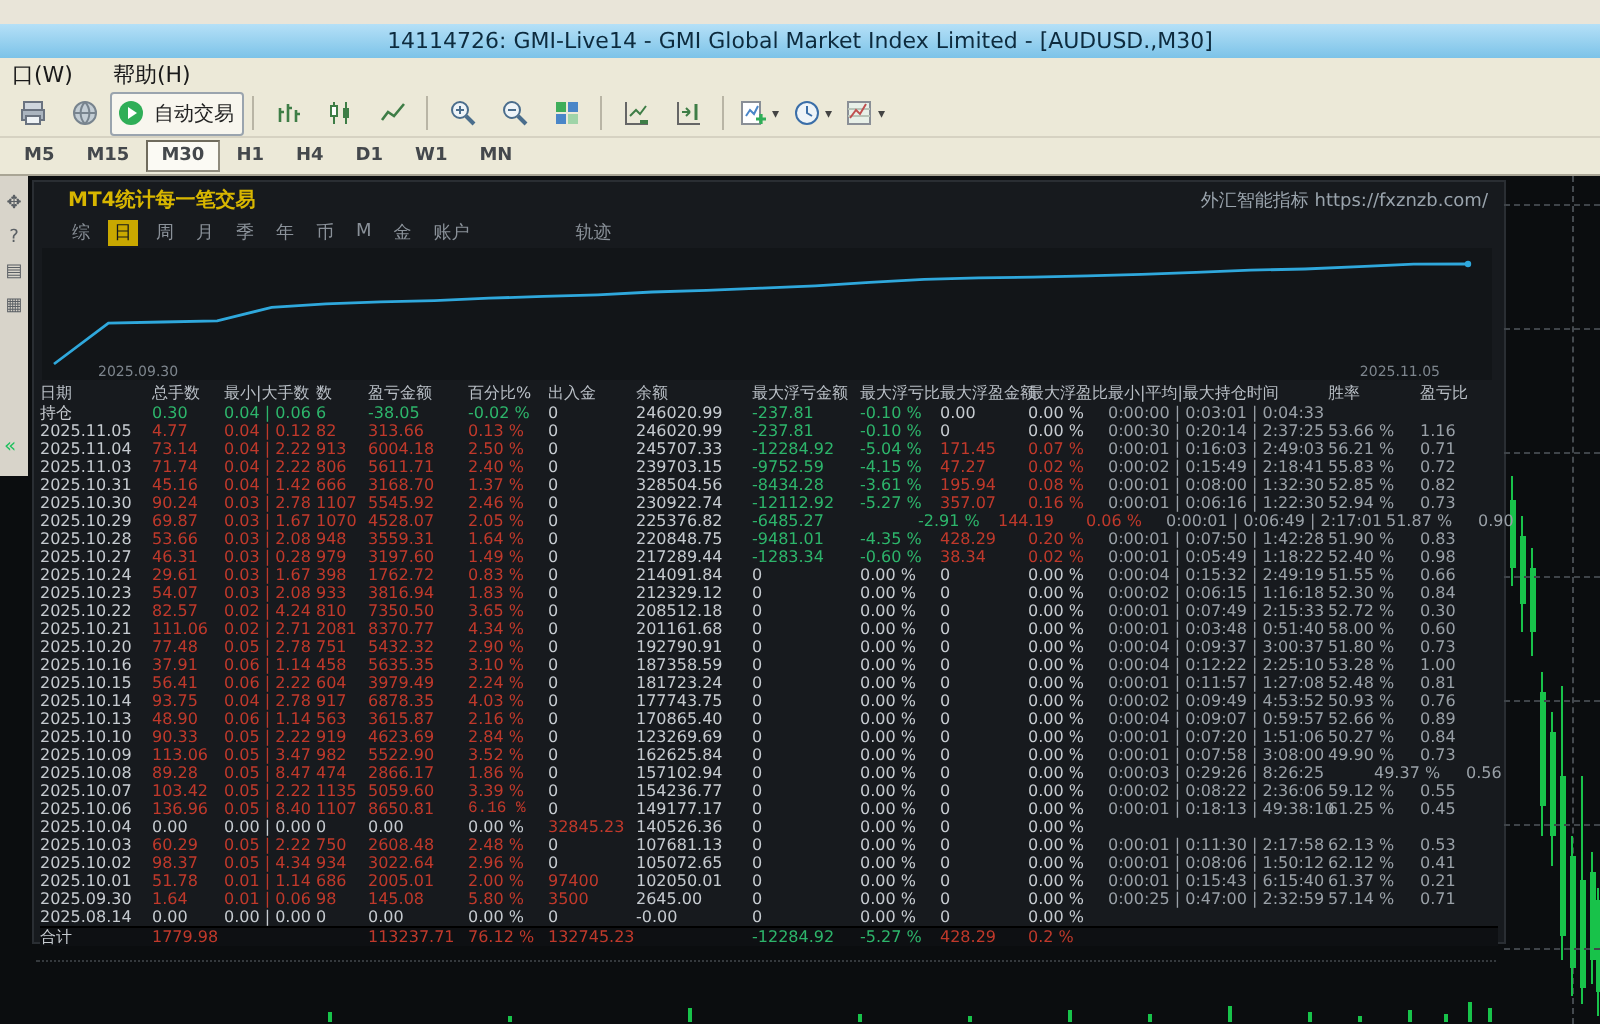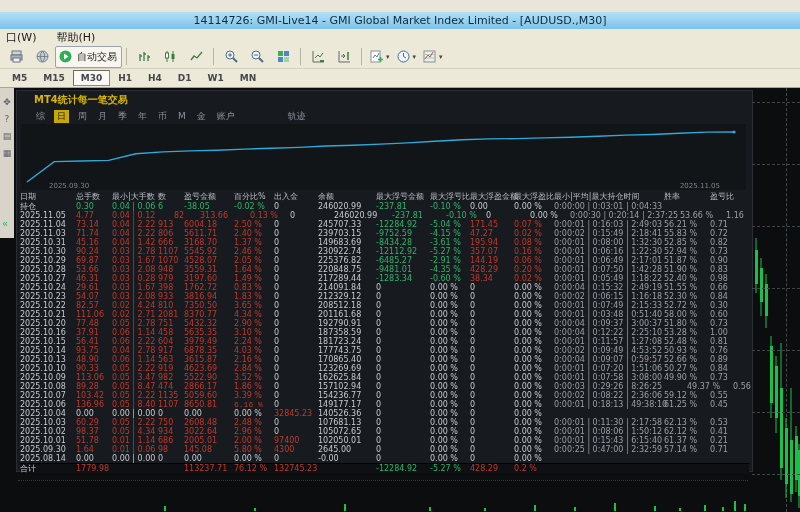--- a/index.html
+++ b/index.html
@@ -257,20 +257,21 @@
       <rect x="665" y="14" width="2" height="3" fill="#18c24a"></rect>
       <rect x="690" y="11" width="2" height="6" fill="#18c24a"></rect>
       <rect x="708" y="13" width="2" height="4" fill="#18c24a"></rect>
       <rect x="720" y="7" width="2" height="10" fill="#18c24a"></rect>
       <rect x="730" y="10" width="2" height="7" fill="#18c24a"></rect>
     </svg>
   <div class="dotline"></div>
 
   <div class="panel">
     <div class="p-title">MT4统计每一笔交易</div>
+    <div class="p-mark">外汇智能指标 https://fxznzb.com/</div>
     <div class="p-tabs">
         <span class="ptab">综</span>
         <span class="ptab active">日</span>
         <span class="ptab">周</span>
         <span class="ptab">月</span>
         <span class="ptab">季</span>
         <span class="ptab">年</span>
         <span class="ptab">币</span>
         <span class="ptab">M</span>
         <span class="ptab">金</span>
@@ -316,21 +317,21 @@
           <span class="cell grn" style="width: 40px;">-0.10 %</span>
           <span class="cell lite" style="width: 44px;">0.00</span>
           <span class="cell lite" style="width: 40px;">0.00 %</span>
           <span class="cell dim" style="width: 110px;">0:00:00 | 0:03:01 | 0:04:33</span>
           <span class="cell dim" style="width: 46px;"></span>
           <span class="cell dim" style="width: 30px;"></span>
         </div>
         <div class="trow">
           <span class="cell datec" style="width: 56px;">2025.11.05</span>
           <span class="cell red" style="width: 36px;">4.77</span>
-          <span class="cell red" style="width: 62px;">0.04 | 0.12</span>
+          <span class="cell red" style="width: 46px;">0.04 | 0.12</span>
           <span class="cell red" style="width: 26px;">82</span>
           <span class="cell red" style="width: 50px;">313.66</span>
           <span class="cell red" style="width: 40px;">0.13 %</span>
           <span class="cell lite" style="width: 44px;">0</span>
           <span class="cell lite" style="width: 58px;">246020.99</span>
           <span class="cell grn" style="width: 54px;">-237.81</span>
           <span class="cell grn" style="width: 40px;">-0.10 %</span>
           <span class="cell lite" style="width: 44px;">0</span>
           <span class="cell lite" style="width: 40px;">0.00 %</span>
           <span class="cell dim" style="width: 110px;">0:00:30 | 0:20:14 | 2:37:25</span>
@@ -372,21 +373,21 @@
           <span class="cell dim" style="width: 30px;">0.72</span>
         </div>
         <div class="trow">
           <span class="cell datec" style="width: 56px;">2025.10.31</span>
           <span class="cell red" style="width: 36px;">45.16</span>
           <span class="cell red" style="width: 46px;">0.04 | 1.42</span>
           <span class="cell red" style="width: 26px;">666</span>
           <span class="cell red" style="width: 50px;">3168.70</span>
           <span class="cell red" style="width: 40px;">1.37 %</span>
           <span class="cell lite" style="width: 44px;">0</span>
-          <span class="cell lite" style="width: 58px;">149683.69</span>
+          <span class="cell lite" style="width: 58px;">328504.56</span>
           <span class="cell grn" style="width: 54px;">-8434.28</span>
           <span class="cell grn" style="width: 40px;">-3.61 %</span>
           <span class="cell red" style="width: 44px;">195.94</span>
           <span class="cell red" style="width: 40px;">0.08 %</span>
           <span class="cell dim" style="width: 110px;">0:00:01 | 0:08:00 | 1:32:30</span>
           <span class="cell dim" style="width: 46px;">52.85 %</span>
           <span class="cell dim" style="width: 30px;">0.82</span>
         </div>
         <div class="trow">
           <span class="cell datec" style="width: 56px;">2025.10.30</span>
@@ -408,21 +409,21 @@
         <div class="trow">
           <span class="cell datec" style="width: 56px;">2025.10.29</span>
           <span class="cell red" style="width: 36px;">69.87</span>
           <span class="cell red" style="width: 46px;">0.03 | 1.67</span>
           <span class="cell red" style="width: 26px;">1070</span>
           <span class="cell red" style="width: 50px;">4528.07</span>
           <span class="cell red" style="width: 40px;">2.05 %</span>
           <span class="cell lite" style="width: 44px;">0</span>
           <span class="cell lite" style="width: 58px;">225376.82</span>
           <span class="cell grn" style="width: 54px;">-6485.27</span>
-          <span class="cell grn" style="width: 40px;">-2.91 %</span>
+          <span class="cell grn" style="width: 40px; margin-left: 29px;">-2.91 %</span>
           <span class="cell red" style="width: 44px;">144.19</span>
           <span class="cell red" style="width: 40px;">0.06 %</span>
           <span class="cell dim" style="width: 110px;">0:00:01 | 0:06:49 | 2:17:01</span>
           <span class="cell dim" style="width: 46px;">51.87 %</span>
           <span class="cell dim" style="width: 30px;">0.90</span>
         </div>
         <div class="trow">
           <span class="cell datec" style="width: 56px;">2025.10.28</span>
           <span class="cell red" style="width: 36px;">53.66</span>
           <span class="cell red" style="width: 46px;">0.03 | 2.08</span>
@@ -762,21 +763,21 @@
           <span class="cell dim" style="width: 46px;">61.37 %</span>
           <span class="cell dim" style="width: 30px;">0.21</span>
         </div>
         <div class="trow">
           <span class="cell datec" style="width: 56px;">2025.09.30</span>
           <span class="cell red" style="width: 36px;">1.64</span>
           <span class="cell red" style="width: 46px;">0.01 | 0.06</span>
           <span class="cell red" style="width: 26px;">98</span>
           <span class="cell red" style="width: 50px;">145.08</span>
           <span class="cell red" style="width: 40px;">5.80 %</span>
-          <span class="cell red" style="width: 44px;">4300</span>
+          <span class="cell red" style="width: 44px;">3500</span>
           <span class="cell lite" style="width: 58px;">2645.00</span>
           <span class="cell lite" style="width: 54px;">0</span>
           <span class="cell lite" style="width: 40px;">0.00 %</span>
           <span class="cell lite" style="width: 44px;">0</span>
           <span class="cell lite" style="width: 40px;">0.00 %</span>
           <span class="cell dim" style="width: 110px;">0:00:25 | 0:47:00 | 2:32:59</span>
           <span class="cell dim" style="width: 46px;">57.14 %</span>
           <span class="cell dim" style="width: 30px;">0.71</span>
         </div>
         <div class="trow">

